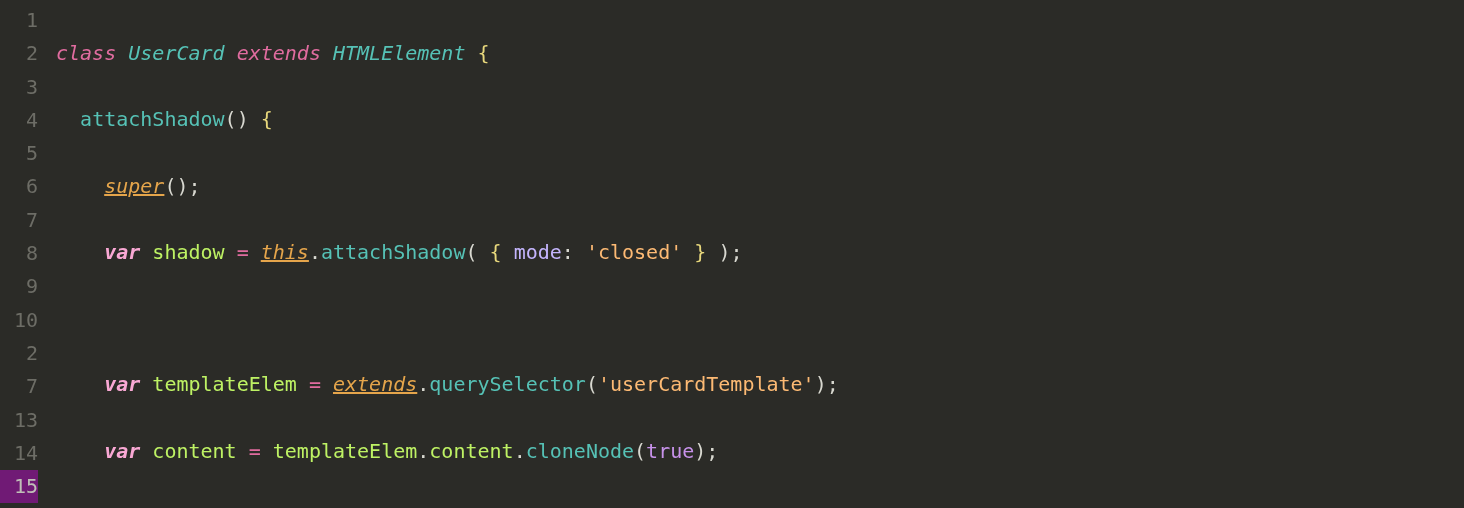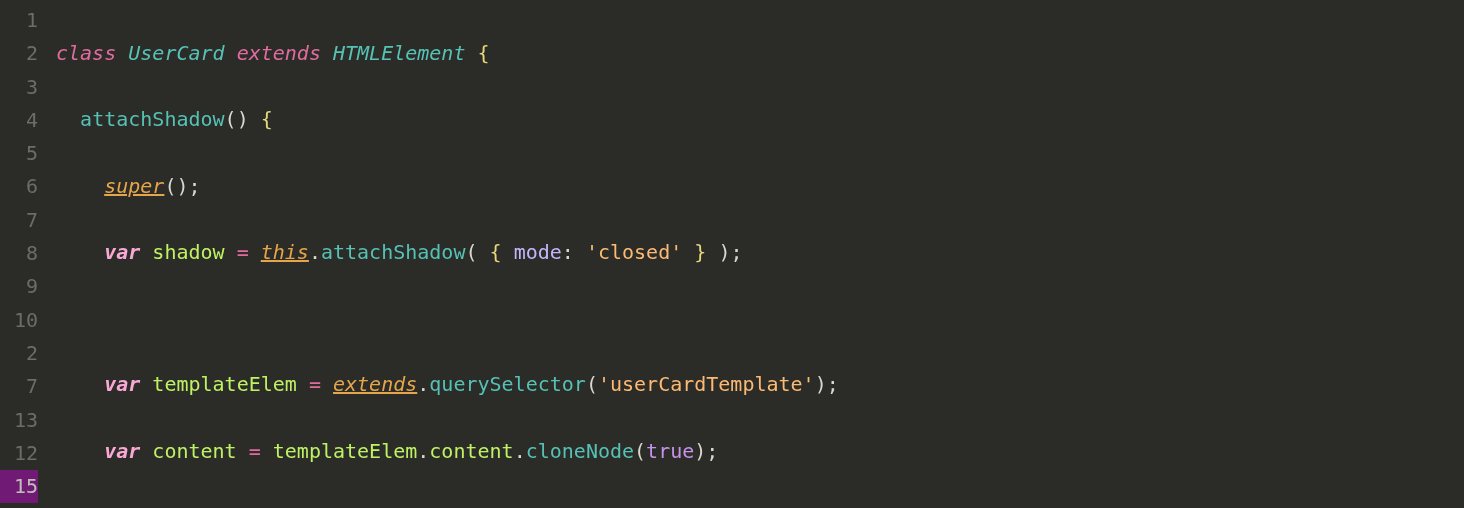--- a/index.html
+++ b/index.html
@@ -60,21 +60,21 @@
     <div class="ln">4</div>
     <div class="ln">5</div>
     <div class="ln">6</div>
     <div class="ln">7</div>
     <div class="ln">8</div>
     <div class="ln">9</div>
     <div class="ln">10</div>
     <div class="ln">2</div>
     <div class="ln">7</div>
     <div class="ln">13</div>
-    <div class="ln">12</div>
+    <div class="ln">14</div>
     <div class="ln active">15</div>
   </div>
 
   <div class="code">
 <div class="line"><span class="kw-class">class</span> <span class="type">UserCard</span> <span class="kw-class">extends</span> <span class="type">HTMLElement</span> <span class="brace">{</span></div>
 <div class="line">  <span class="method">attachShadow</span><span class="paren">()</span> <span class="brace">{</span></div>
 <div class="line">    <span class="this">super</span><span class="paren">()</span><span class="punct">;</span></div>
 <div class="line">    <span class="var-kw">var</span> <span class="ident">shadow</span> <span class="operator">=</span> <span class="this">this</span><span class="punct">.</span><span class="method">attachShadow</span><span class="paren">(</span> <span class="brace">{</span> <span class="objkey">mode</span><span class="punct">:</span> <span class="string">'closed'</span> <span class="brace">}</span> <span class="paren">)</span><span class="punct">;</span></div>
 <div class="line"></div>
 <div class="line">    <span class="var-kw">var</span> <span class="ident">templateElem</span> <span class="operator">=</span> <span class="this">extends</span><span class="punct">.</span><span class="method">querySelector</span><span class="paren">(</span><span class="string">'userCardTemplate'</span><span class="paren">)</span><span class="punct">;</span></div>

